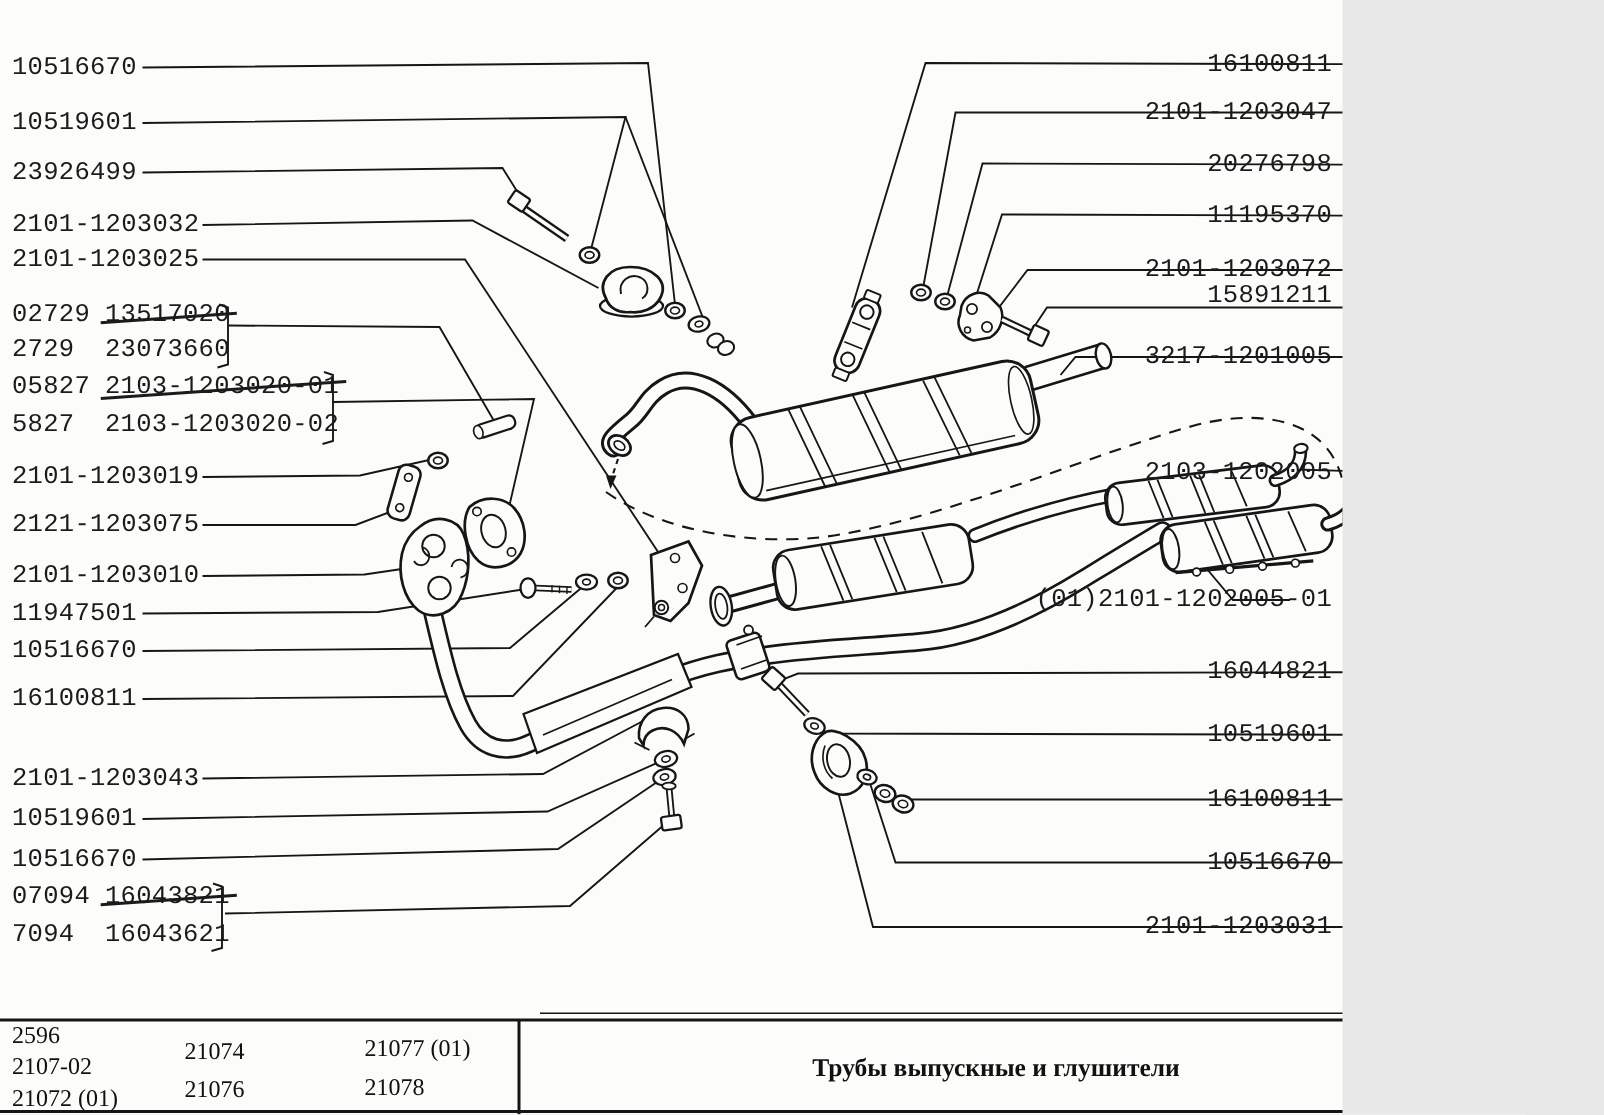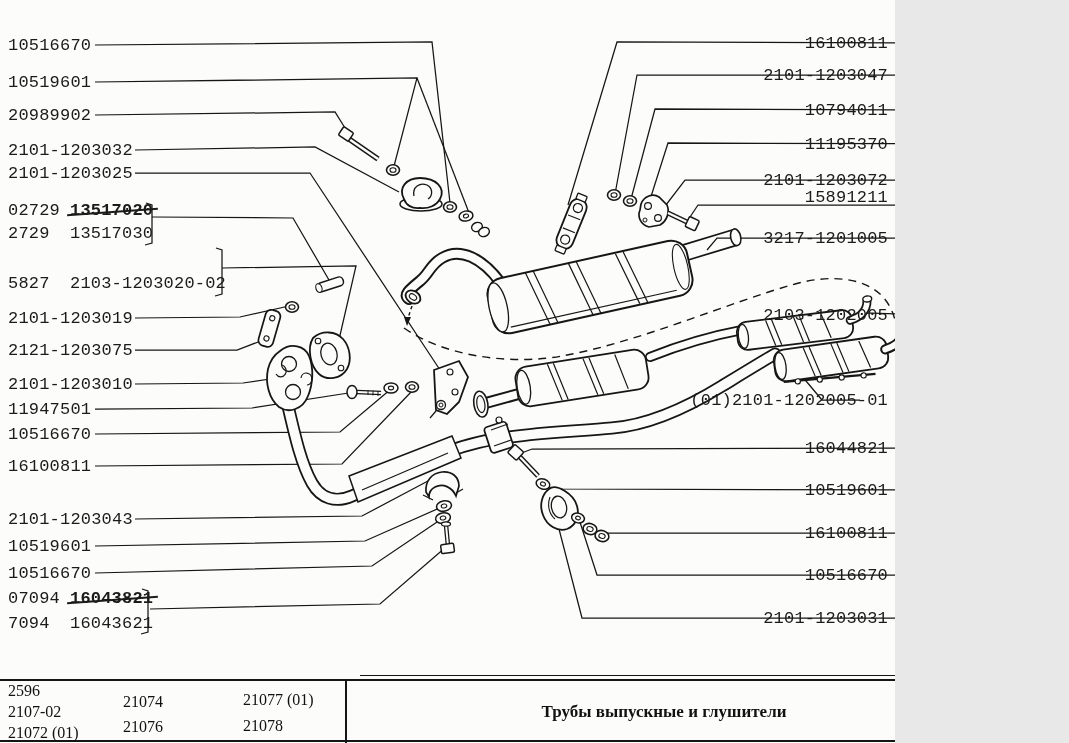--- a/index.html
+++ b/index.html
@@ -3,21 +3,21 @@
 <meta charset="utf-8">
 <style>
   html,body{margin:0;padding:0;background:#e8e8e8;}
   #page{position:relative;width:895px;height:743px;background:#fcfcfa;overflow:hidden;
         font-family:"Liberation Mono","DejaVu Sans Mono",monospace;color:#1b1b1b;}
   #art{position:absolute;left:0;top:0;}
   .lbl{position:absolute;height:19px;line-height:19px;font-size:17px;letter-spacing:0.2px;white-space:pre;}
   .lbl.left{left:8px;text-align:left;}
   .lbl.right{right:7px;text-align:right;}
   .code{display:inline-block;width:62px;}
-  .strike{position:relative;display:inline-block;font-weight:bold;}
+  .strike{position:relative;display:inline-block;}
   .strike::after{content:"";position:absolute;left:-3px;right:-5px;top:52%;
                  border-top:2px solid #1b1b1b;transform:rotate(-4deg);}
   .ft{position:absolute;font-family:"Liberation Serif","DejaVu Serif",serif;font-size:16px;color:#111;white-space:nowrap;}
   .ft.b{font-weight:bold;font-family:Liberation Serif, serif;}
   .hline,.vline{position:absolute;background:#151515;}
   #footer-title{left:346px;width:636px;text-align:center;}
   #footer-sheet{left:983px;width:86px;text-align:right;}
 </style>
 </head>
 <body>
@@ -281,41 +281,42 @@
         </g>
     <g transform="translate(602,536) rotate(15)">
           <ellipse rx="7" ry="5.5" stroke-width="1.6"></ellipse>
           <ellipse rx="3.2" ry="2.4" stroke-width="1.1"></ellipse>
         </g>
   </g>
 </svg>
 
 <div class="lbl left" style="top:36px"><span>10516670</span></div>
 <div class="lbl left" style="top:73px"><span>10519601</span></div>
-<div class="lbl left" style="top:106px"><span>20989902</span></div>
+<div class="lbl left" style="top:106px"><span>23926499</span></div>
 <div class="lbl left" style="top:141px"><span>2101-1203032</span></div>
 <div class="lbl left" style="top:164px"><span>2101-1203025</span></div>
 <div class="lbl left" style="top:201px"><span class="code">02729</span><span class="strike">13517020</span></div>
-<div class="lbl left" style="top:224px"><span class="code">2729</span><span>13517030</span></div>
+<div class="lbl left" style="top:224px"><span class="code">2729</span><span>23073660</span></div>
+<div class="lbl left" style="top:249px"><span class="code">05827</span><span class="strike">2103-1203020-01</span></div>
 <div class="lbl left" style="top:274px"><span class="code">5827</span><span>2103-1203020-02</span></div>
 <div class="lbl left" style="top:309px"><span>2101-1203019</span></div>
 <div class="lbl left" style="top:341px"><span>2121-1203075</span></div>
 <div class="lbl left" style="top:375px"><span>2101-1203010</span></div>
 <div class="lbl left" style="top:400px"><span>11947501</span></div>
 <div class="lbl left" style="top:425px"><span>10516670</span></div>
 <div class="lbl left" style="top:457px"><span>16100811</span></div>
 <div class="lbl left" style="top:510px"><span>2101-1203043</span></div>
 <div class="lbl left" style="top:537px"><span>10519601</span></div>
 <div class="lbl left" style="top:564px"><span>10516670</span></div>
 <div class="lbl left" style="top:589px"><span class="code">07094</span><span class="strike">16043821</span></div>
 <div class="lbl left" style="top:614px"><span class="code">7094</span><span>16043621</span></div>
 
 <div class="lbl right" style="top:34px"><span>16100811</span></div>
 <div class="lbl right" style="top:66px"><span>2101-1203047</span></div>
-<div class="lbl right" style="top:101px"><span>10794011</span></div>
+<div class="lbl right" style="top:101px"><span>20276798</span></div>
 <div class="lbl right" style="top:135px"><span>11195370</span></div>
 <div class="lbl right" style="top:171px"><span>2101-1203072</span></div>
 <div class="lbl right" style="top:188px"><span>15891211</span></div>
 <div class="lbl right" style="top:229px"><span>3217-1201005</span></div>
 <div class="lbl right" style="top:306px"><span>2103-1202005</span></div>
 <div class="lbl right" style="top:391px"><span>(01)2101-1202005-01</span></div>
 <div class="lbl right" style="top:439px"><span>16044821</span></div>
 <div class="lbl right" style="top:481px"><span>10519601</span></div>
 <div class="lbl right" style="top:524px"><span>16100811</span></div>
 <div class="lbl right" style="top:566px"><span>10516670</span></div>

